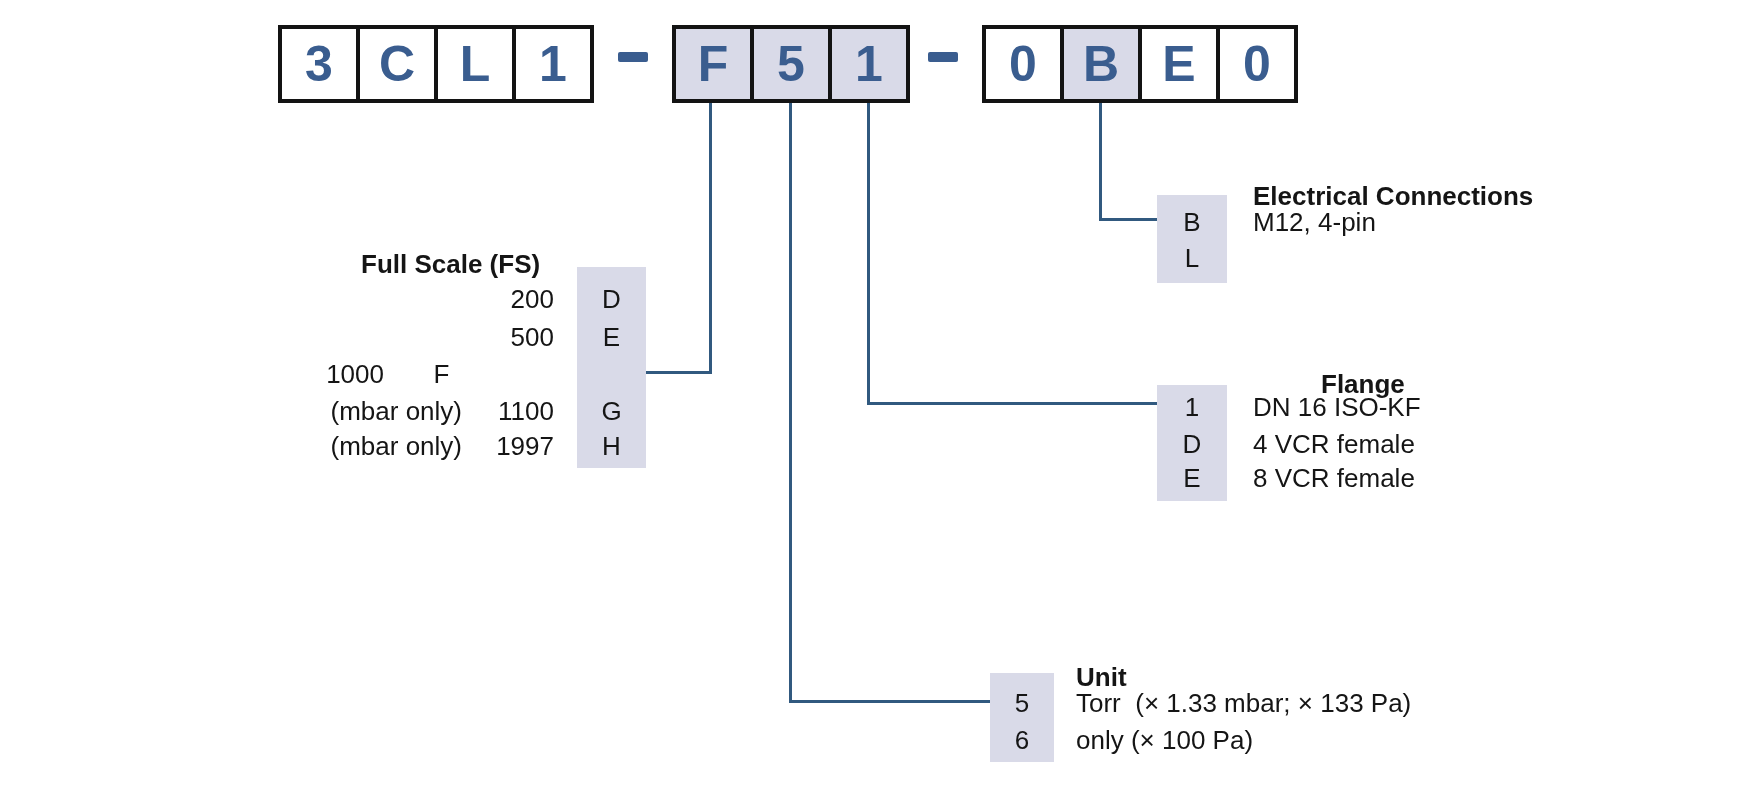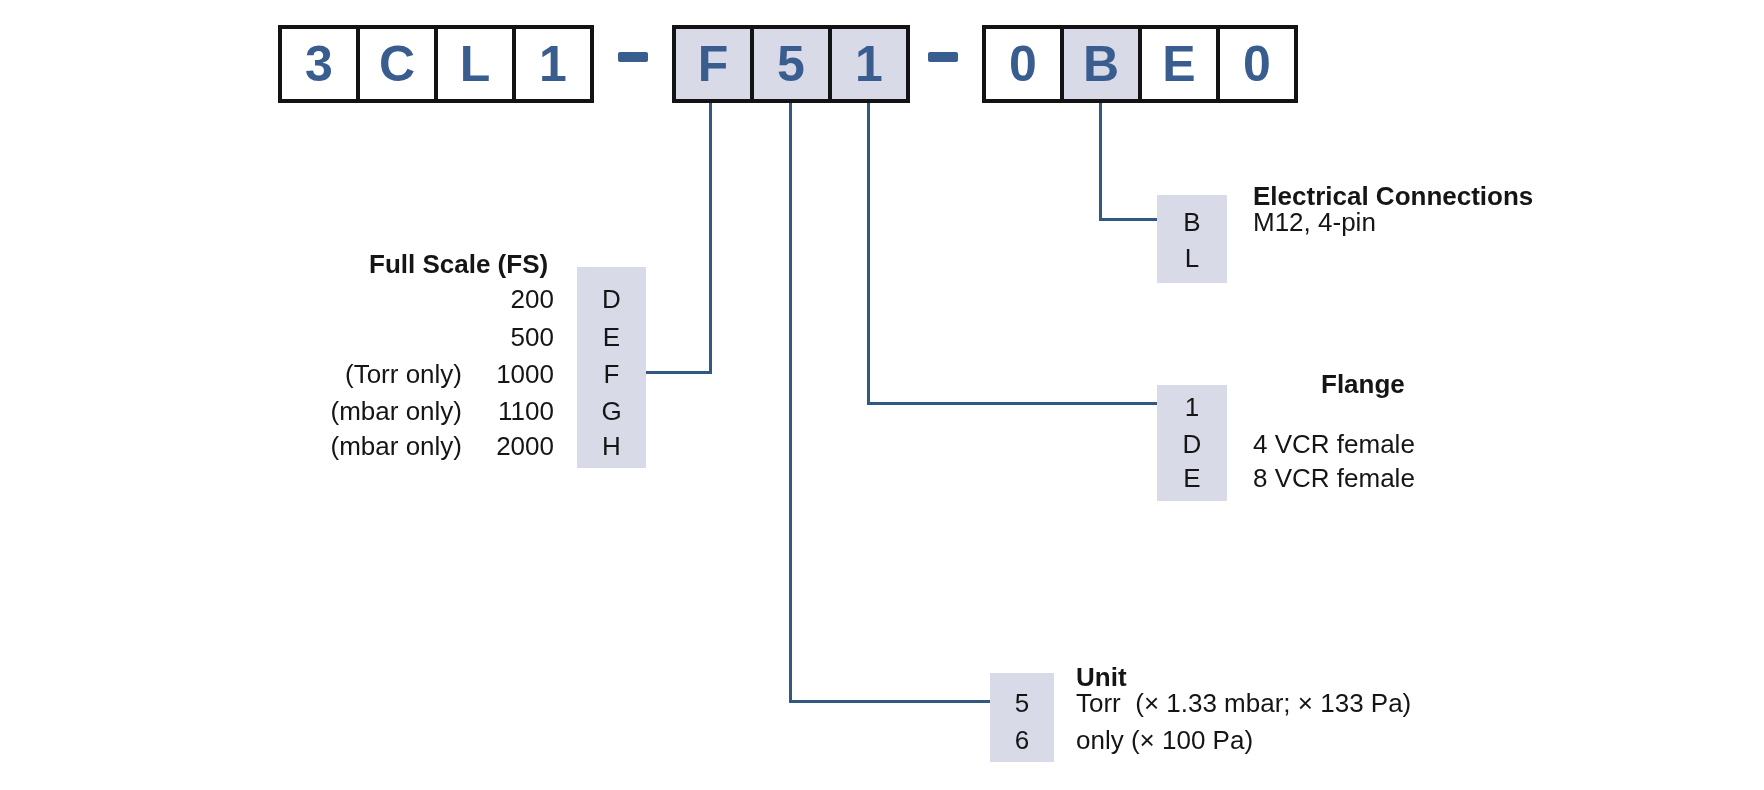--- a/index.html
+++ b/index.html
@@ -80,50 +80,49 @@
 
   <div class="vline" style="left:789px;top:103px;height:600px;"></div>
   <div class="hline" style="left:789px;top:700px;width:201px;"></div>
 
   <div class="vline" style="left:867px;top:103px;height:302px;"></div>
   <div class="hline" style="left:867px;top:402px;width:290px;"></div>
 
   <div class="vline" style="left:1099px;top:103px;height:118px;"></div>
   <div class="hline" style="left:1099px;top:218px;width:58px;"></div>
 
-  <div class="sec-title" style="left:369px;top:216px;text-align:center;">Full Scale (FS)</div>
+  <div class="sec-title" style="left:361px;top:216px;text-align:center;">Full Scale (FS)</div>
   <div class="lav-block" style="left:577px;top:267px;width:69px;height:201px;"></div>
 
   <div class="fs-row" style="top:282px;">
     <span class="fs-qual"></span>
     <span class="fs-val">200</span>
     <span class="fs-sp"></span>
     <span class="fs-code">D</span>
   </div>
   <div class="fs-row" style="top:320px;">
     <span class="fs-qual"></span>
     <span class="fs-val">500</span>
     <span class="fs-sp"></span>
     <span class="fs-code">E</span>
   </div>
   <div class="fs-row" style="top:357px;">
-    <span class="fs-qual">(Torr only)</span>
     <span class="fs-val">1000</span>
     <span class="fs-sp"></span>
     <span class="fs-code">F</span>
   </div>
   <div class="fs-row" style="top:394px;">
     <span class="fs-qual">(mbar only)</span>
     <span class="fs-val">1100</span>
     <span class="fs-sp"></span>
     <span class="fs-code">G</span>
   </div>
   <div class="fs-row" style="top:429px;">
     <span class="fs-qual">(mbar only)</span>
-    <span class="fs-val">2000</span>
+    <span class="fs-val">1997</span>
     <span class="fs-sp"></span>
     <span class="fs-code">H</span>
   </div>
 
   <div class="sec-title" style="left:1253px;top:148px;">Electrical Connections</div>
   <div class="lav-block" style="left:1157px;top:195px;width:70px;height:88px;"></div>
   <div class="opt-row ec" style="left:1157px;top:205px;">
     <span class="opt-code">B</span>
     <span class="opt-sp"></span>
     <span class="opt-label">M12, 4-pin</span>
@@ -131,20 +130,21 @@
   <div class="opt-row ec" style="left:1157px;top:241px;">
     <span class="opt-code">L</span>
     <span class="opt-sp"></span>
   </div>
 
   <div class="sec-title" style="left:1321px;top:336px;">Flange</div>
   <div class="lav-block" style="left:1157px;top:385px;width:70px;height:116px;"></div>
   <div class="opt-row fl" style="left:1157px;top:390px;">
     <span class="opt-code">1</span>
     <span class="opt-sp"></span>
+    <span class="opt-label">DN 16 ISO-KF</span>
   </div>
   <div class="opt-row fl" style="left:1157px;top:427px;">
     <span class="opt-code">D</span>
     <span class="opt-sp"></span>
     <span class="opt-label">4 VCR female</span>
   </div>
   <div class="opt-row fl" style="left:1157px;top:461px;">
     <span class="opt-code">E</span>
     <span class="opt-sp"></span>
     <span class="opt-label">8 VCR female</span>

